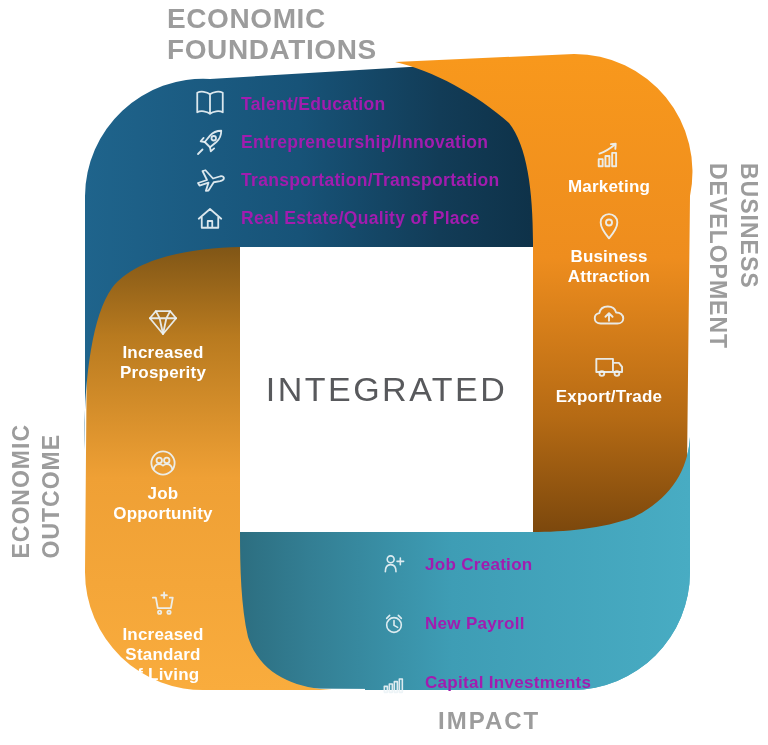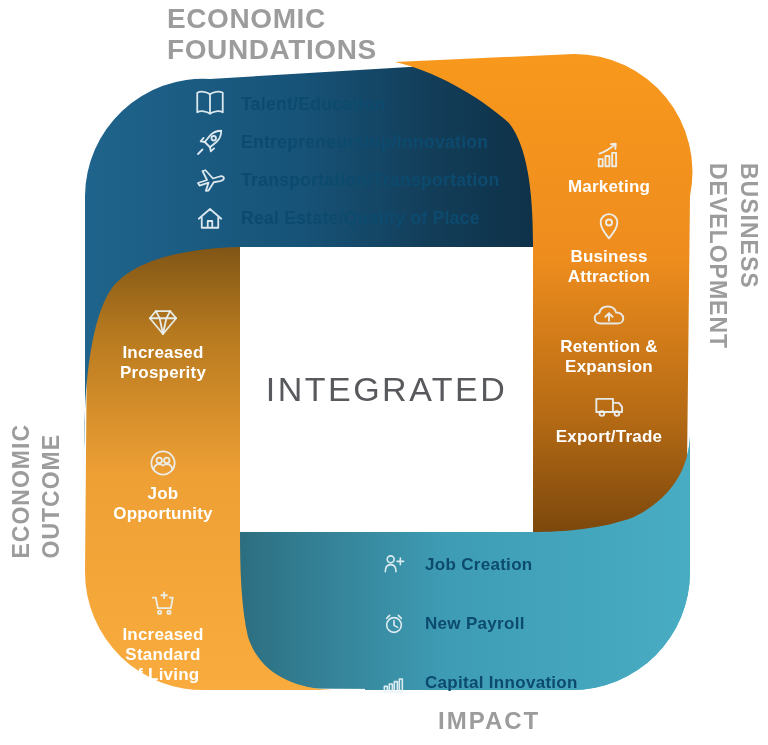--- a/index.html
+++ b/index.html
@@ -15,21 +15,21 @@
          writing-mode:vertical-rl;transform:rotate(180deg);}
   .corner-label.bottom{left:438px;top:707px;font-size:24px;letter-spacing:2px;}
 
   .items{position:absolute;display:flex;flex-direction:column;}
   .top-items{left:192px;top:86px;gap:2px;}
   .bottom-items{left:378px;top:548px;gap:25px;}
   .hrow{display:flex;align-items:center;gap:13px;height:36px;}
   .bottom-items .hrow{height:34px;gap:15px;}
   .hrow svg{width:36px;height:36px;flex:none;}
   .bottom-items .hrow svg{width:32px;height:32px;}
-  .hrow span{color:#0c4a6e;font-size:17.5px;font-weight:bold;letter-spacing:.3px;}
+  .hrow span{color:#a21caf;font-size:17.5px;font-weight:bold;letter-spacing:.3px;}
   .bottom-items .hrow span{font-size:17px;}
 
   .right-items{left:534px;top:137px;width:150px;align-items:center;}
   .left-items{left:104px;top:304px;width:118px;align-items:center;gap:42px;}
   .vitem{display:flex;flex-direction:column;align-items:center;margin-bottom:10px;}
   .left-items .vitem{margin-bottom:20px;}
   .vitem svg{width:38px;height:38px;margin-bottom:2px;}
   .left-items .vitem svg{width:36px;height:36px;margin-bottom:3px;}
   .vitem span{color:#fff;font-size:17px;line-height:20px;font-weight:bold;text-align:center;
               white-space:pre-line;letter-spacing:.2px;}
@@ -132,22 +132,20 @@
         <circle class="ic" cx="24" cy="19.5" r="3.8"></circle>
       </svg>
       <span>Business
 Attraction</span>
     </div>
     <div class="vitem">
       <svg viewBox="0 0 48 48">
         <path class="ic" d="M13.5 33.5 C9 33.5 6 30.5 6 26.8 C6 23.4 8.4 20.8 11.8 20.3 C12.8 15.2 17 12 22.5 12 C27.5 12 31.8 15 33 19.5 C37.8 19.3 42 22.4 42 27 C42 30.7 39 33.5 34.5 33.5 Z"></path>
         <path class="ic" d="M24 30 L24 21 M19.5 25 L24 20.5 L28.5 25"></path>
       </svg>
-      <span>Retention &amp;
-Expansion</span>
     </div>
     <div class="vitem">
       <svg viewBox="0 0 48 48">
         <path class="ic" d="M8 15 L29 15 L29 31.5 L8 31.5 Z M29 20 L36.5 20 L40.5 25 L40.5 31.5 L29 31.5"></path>
         <circle class="ic" cx="15" cy="33.5" r="3"></circle>
           <circle class="ic" cx="34" cy="33.5" r="3"></circle>
       </svg>
       <span>Export/Trade</span>
     </div>
   </div>
@@ -197,21 +195,21 @@
       <svg viewBox="0 0 48 48">
         <circle class="ic" cx="24" cy="25.5" r="11"></circle>
         <path class="ic" d="M24 19 L24 26 L29.5 29 M13 15.5 L17.5 11 M35 15.5 L30.5 11"></path>
       </svg>
       <span>New Payroll</span>
     </div>
     <div class="hrow">
       <svg viewBox="0 0 48 48">
         <path class="ic" d="M9.5 29 L14 29 L14 38 L9.5 38 Z M17 25.5 L21.5 25.5 L21.5 38 L17 38 Z M24.5 22 L29 22 L29 38 L24.5 38 Z M32 18 L36.5 18 L36.5 38 L32 38 Z"></path>
       </svg>
-      <span>Capital Innovation</span>
+      <span>Capital Investments</span>
     </div>
   </div>
 
   <div class="center">
     <div class="l1">INTEGRATED</div>
   </div>
 
 </div>
 
 </body></html>

